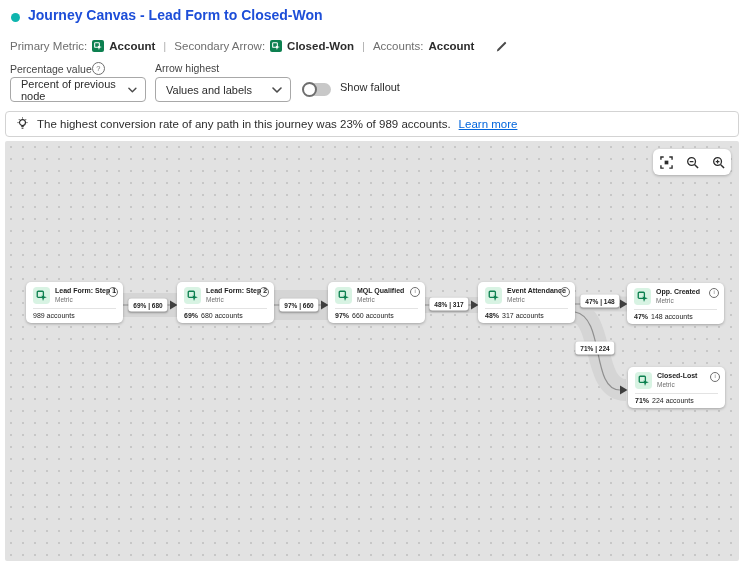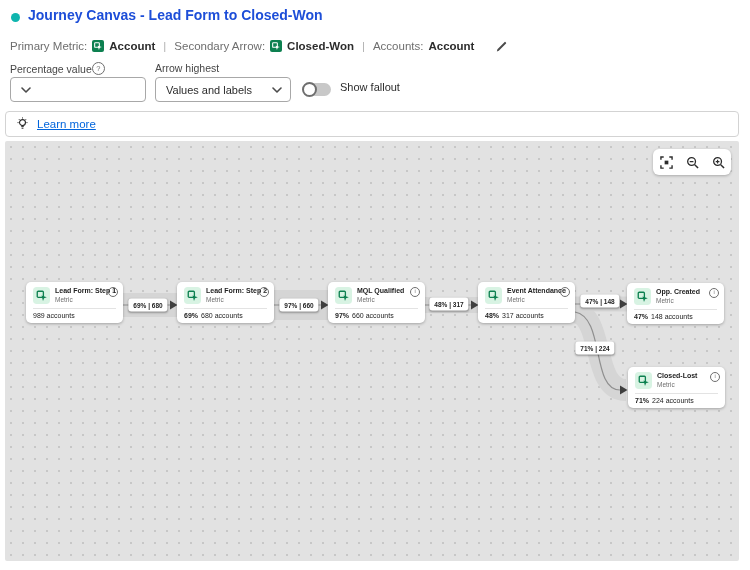--- a/index.html
+++ b/index.html
@@ -79,20 +79,21 @@
 
 <div class="ctl-label" style="left:10px;">
   <span>Percentage value</span>
   <span class="help-icon">?</span>
 </div>
 <div class="ctl-label" style="left:155px;">
   <span>Arrow highest</span>
 </div>
 
 <div class="dropdown" style="left:10px;">
+  <span>Percent of previous node</span>
   <svg width="10" height="6" viewBox="0 0 10 6">
       <polyline points="1,1 5,5 9,1" fill="none" stroke="#4b4b4b" stroke-width="1.6" stroke-linecap="round" stroke-linejoin="round"></polyline>
     </svg>
 </div>
 <div class="dropdown" style="left:155px;">
   <span>Values and labels</span>
   <svg width="10" height="6" viewBox="0 0 10 6">
       <polyline points="1,1 5,5 9,1" fill="none" stroke="#4b4b4b" stroke-width="1.6" stroke-linecap="round" stroke-linejoin="round"></polyline>
     </svg>
 </div>
@@ -106,20 +107,21 @@
   <svg width="13" height="14" viewBox="0 0 14 15">
     <circle cx="7" cy="6" r="3.2" fill="none" stroke="#2c2c2c" stroke-width="1.2"></circle>
     <line x1="5.6" y1="10" x2="8.4" y2="10" stroke="#2c2c2c" stroke-width="1.2"></line>
     <line x1="6" y1="12" x2="8" y2="12" stroke="#2c2c2c" stroke-width="1.2"></line>
     <line x1="7" y1="0.4" x2="7" y2="1.6" stroke="#2c2c2c" stroke-width="1"></line>
     <line x1="1.6" y1="6" x2="2.8" y2="6" stroke="#2c2c2c" stroke-width="1"></line>
     <line x1="11.2" y1="6" x2="12.4" y2="6" stroke="#2c2c2c" stroke-width="1"></line>
     <line x1="3" y1="2.2" x2="3.9" y2="3.1" stroke="#2c2c2c" stroke-width="1"></line>
     <line x1="11" y1="2.2" x2="10.1" y2="3.1" stroke="#2c2c2c" stroke-width="1"></line>
   </svg>
+  <span>The highest conversion rate of any path in this journey was 23% of 989 accounts.</span>
   <a>Learn more</a>
 </div>
 
 <div class="canvas">
 
   <svg class="edge-svg" width="734" height="420">
 
     <path d="M118 164 H172" stroke="#d5d5d5" stroke-width="24" fill="none"></path>
     <path d="M269 164 H323" stroke="#d5d5d5" stroke-width="30" fill="none"></path>
     <path d="M420 164 H473" stroke="#d5d5d5" stroke-width="16" fill="none"></path>

